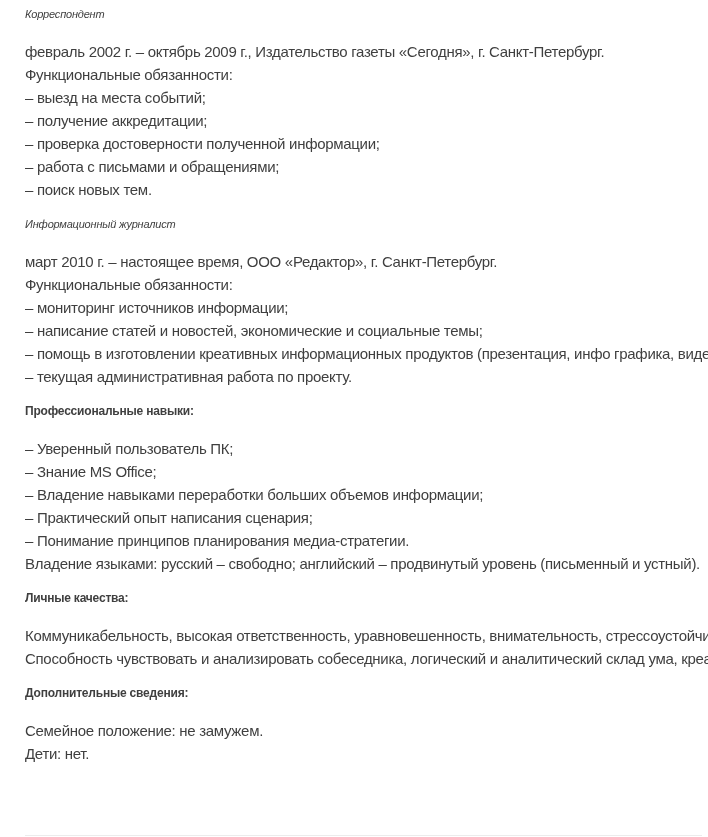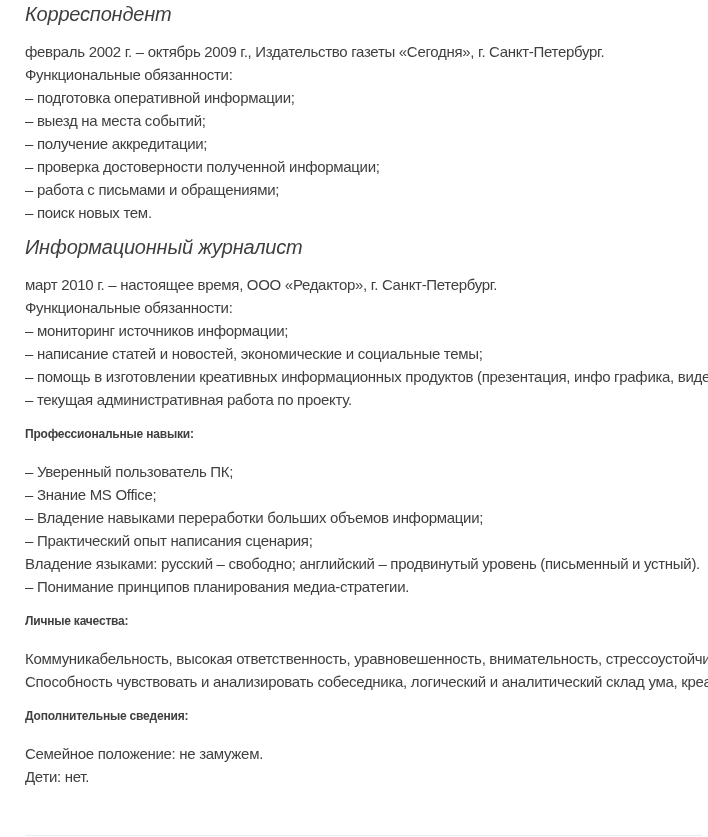--- a/index.html
+++ b/index.html
@@ -22,21 +22,21 @@
     margin-bottom: 12px;
   }
   .line {
     font-size: 15px;
     line-height: 23px;
     letter-spacing: -0.3px;
     white-space: nowrap;
   }
   .job-title {
     font-style: italic;
-    font-size: 20px;
+    font-size: 11px;
     line-height: 23px;
     letter-spacing: -0.2px;
     margin-bottom: 14px;
     white-space: nowrap;
   }
   .bold-title {
     font-weight: bold;
     font-size: 12px;
     line-height: 23px;
     letter-spacing: -0.2px;
@@ -54,21 +54,20 @@
 </style>
 </head>
 <body>
 
 <div class="doc">
 
   <div class="sec">
     <div class="job-title">Корреспондент</div>
     <div class="line">февраль 2002 г. – октябрь 2009 г., Издательство газеты «Сегодня», г. Санкт-Петербург.</div>
     <div class="line">Функциональные обязанности:</div>
-    <div class="line">– подготовка оперативной информации;</div>
     <div class="line">– выезд на места событий;</div>
     <div class="line">– получение аккредитации;</div>
     <div class="line">– проверка достоверности полученной информации;</div>
     <div class="line">– работа с письмами и обращениями;</div>
     <div class="line">– поиск новых тем.</div>
   </div>
 
   <div class="sec">
     <div class="job-title">Информационный журналист</div>
     <div class="line">март 2010 г. – настоящее время, ООО «Редактор», г. Санкт-Петербург.</div>
@@ -78,22 +77,22 @@
     <div class="line">– помощь в изготовлении креативных информационных продуктов (презентация, инфо графика, видео ролики);</div>
     <div class="line">– текущая административная работа по проекту.</div>
   </div>
 
   <div class="sec">
     <div class="bold-title">Профессиональные навыки:</div>
     <div class="line">– Уверенный пользователь ПК;</div>
     <div class="line">– Знание MS Office;</div>
     <div class="line">– Владение навыками переработки больших объемов информации;</div>
     <div class="line">– Практический опыт написания сценария;</div>
+    <div class="line">– Понимание принципов планирования медиа-стратегии.</div>
     <div class="line">Владение языками: русский – свободно; английский – продвинутый уровень (письменный и устный).</div>
-    <div class="line">– Понимание принципов планирования медиа-стратегии.</div>
   </div>
 
   <div class="sec">
     <div class="bold-title">Личные качества:</div>
     <div class="line">Коммуникабельность, высокая ответственность, уравновешенность, внимательность, стрессоустойчивость.</div>
     <div class="line">Способность чувствовать и анализировать собеседника, логический и аналитический склад ума, креативность.</div>
   </div>
 
   <div class="sec">
     <div class="bold-title">Дополнительные сведения:</div>

